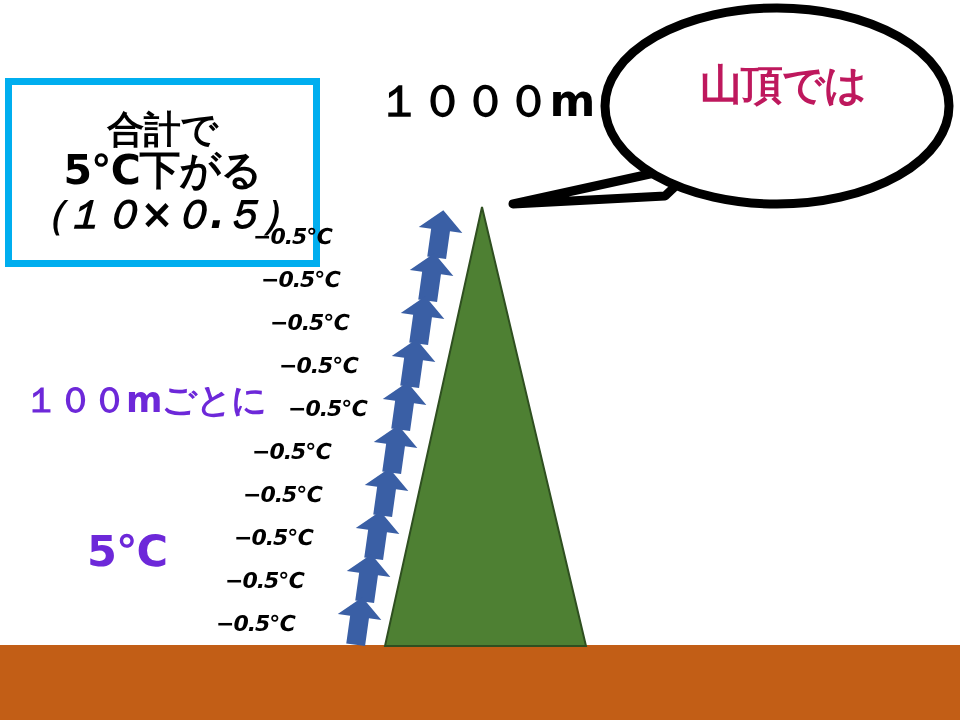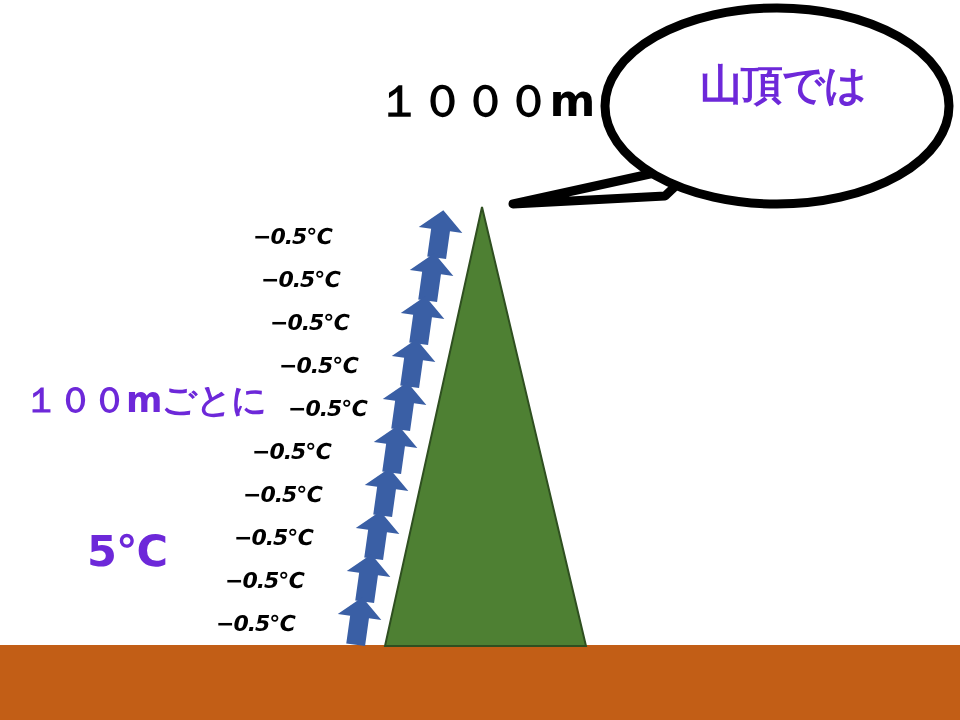--- a/index.html
+++ b/index.html
@@ -100,21 +100,21 @@
   .alt-l1 { font-size: 33px; letter-spacing: 0px; }
   .alt-l2 { font-size: 44px; letter-spacing: -1px; }
 
   
   .bubble-text {
     position: absolute;
     left: 648px;
     top: 62px;
     width: 270px;
     text-align: center;
-    color: #6d28d9;
+    color: #be185d;
     font-weight: bold;
     line-height: 1.1;
   }
   .bub-l1 { font-size: 42px; letter-spacing: -1px; }
   .bub-l2 { font-size: 42px; letter-spacing: -1px; font-style: italic; }
 
   
   .step-label {
     position: absolute;
     color: #000000;
@@ -150,20 +150,25 @@
         <polygon points="0,-24 22,-4 9.5,-4 9.5,24 -9.5,24 -9.5,-4 -22,-4" fill="#3A5FA5" transform="translate(368,578) rotate(8)"></polygon>
         <polygon points="0,-24 22,-4 9.5,-4 9.5,24 -9.5,24 -9.5,-4 -22,-4" fill="#3A5FA5" transform="translate(359,621) rotate(8)"></polygon>
       </g>
 
     <g>
       <path d="M 513,204 L 700,163 L 665,196 Z" fill="#ffffff" stroke="#000000" stroke-width="9" stroke-linejoin="round"></path>
       <ellipse cx="777" cy="106" rx="172" ry="98" fill="#ffffff" stroke="#000000" stroke-width="9"></ellipse>
     </g>
   </svg>
 
+  <div class="summary-box">
+    <div class="summary-line sb-l1">合計で</div>
+    <div class="summary-line sb-l2">5℃下がる</div>
+    <div class="summary-line sb-l3">（１０×０.５）</div>
+  </div>
 
   <div class="caption rate-caption">
     <div class="rate-l1">１００mごとに</div>
   </div>
 
   <div class="caption start-caption">
     <div class="start-l1">5℃</div>
   </div>
 
   <div class="altitude-label">

